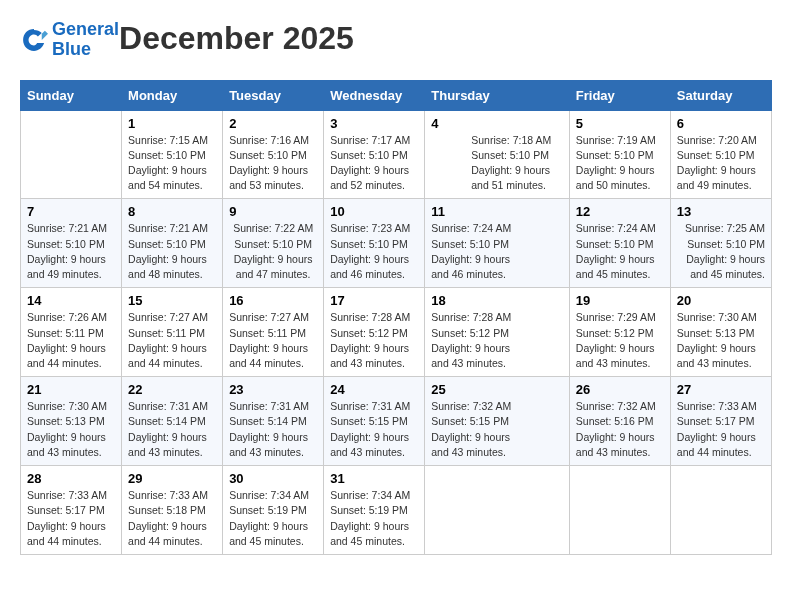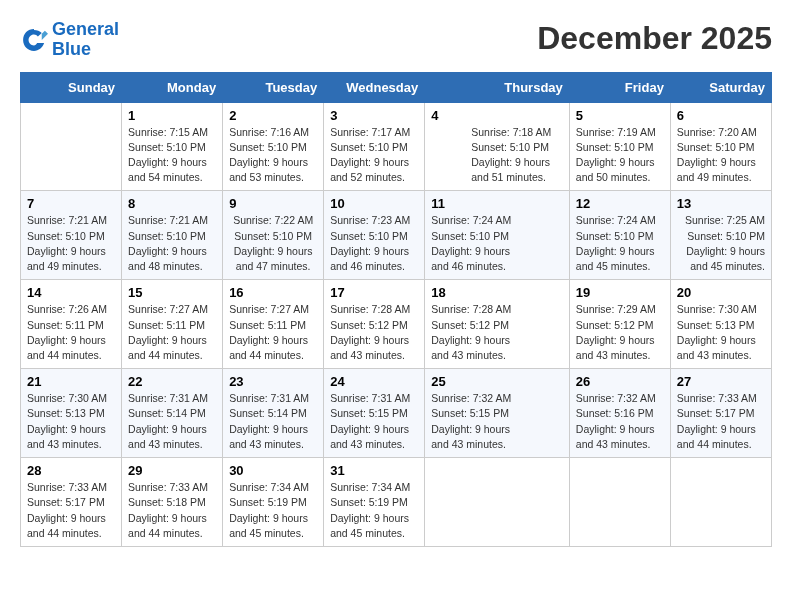--- a/index.html
+++ b/index.html
@@ -5,23 +5,23 @@
     * { box-sizing: border-box; margin: 0; padding: 0; }
     body {
       font-family: Arial, sans-serif;
       background: #fff;
       width: 792px;
       min-height: 612px;
       padding: 20px;
     }
     .header {
       display: flex;
-      justify-content: space-between;
+      justify-content: flex-start;
       align-items: flex-start;
-      margin-bottom: 12px;
+      margin-bottom: 20px;
     }
     .logo {
       display: flex;
       align-items: center;
       gap: 4px;
     }
     .logo-text {
       font-size: 18px;
       font-weight: bold;
       color: #333;
@@ -48,21 +48,21 @@
       font-weight: normal;
     }
     table {
       width: 100%;
       border-collapse: collapse;
       font-size: 11px;
     }
     thead tr th {
       background-color: #2e6db4;
       color: #fff;
-      text-align: right;
+      text-align: left;
       padding: 7px 6px;
       font-size: 13px;
       font-weight: bold;
       border: 1px solid #2e6db4;
     }
     tbody tr td {
       border: 1px solid #ccc;
       vertical-align: top;
       padding: 5px 6px;
       min-height: 80px;

